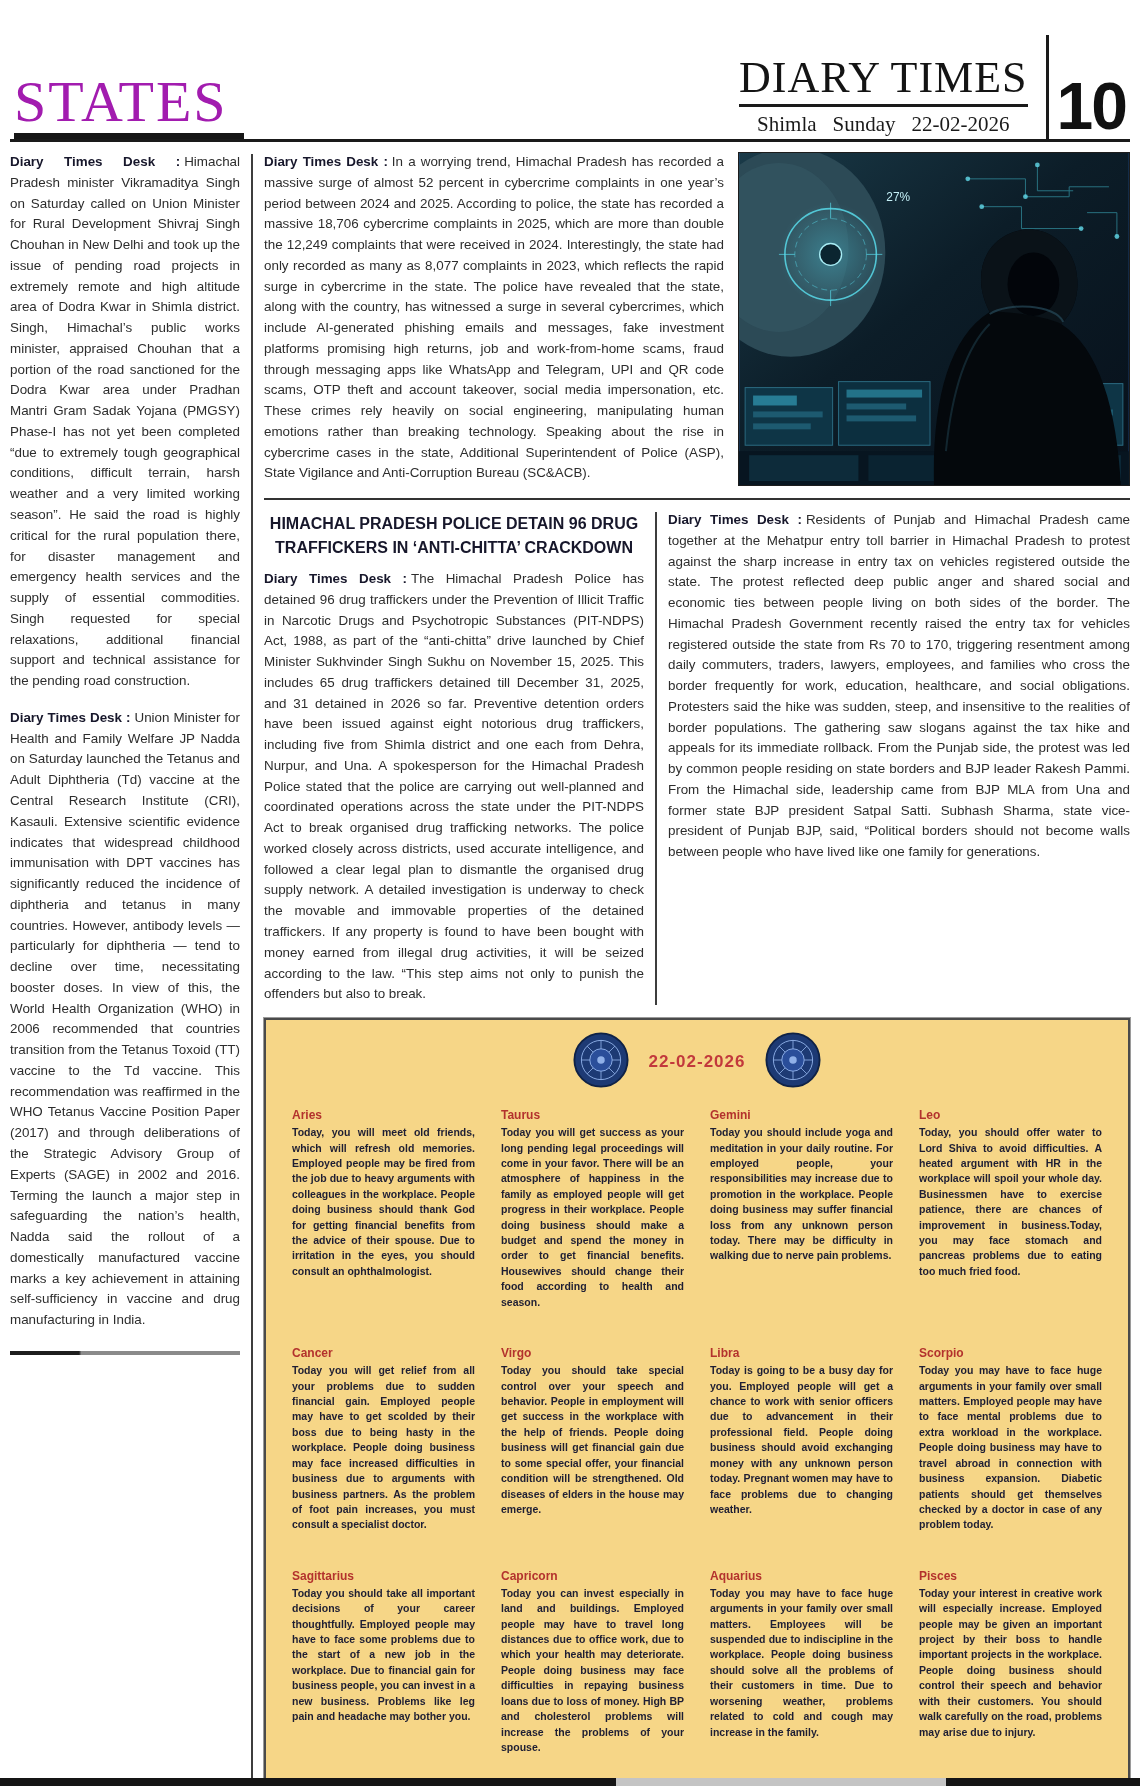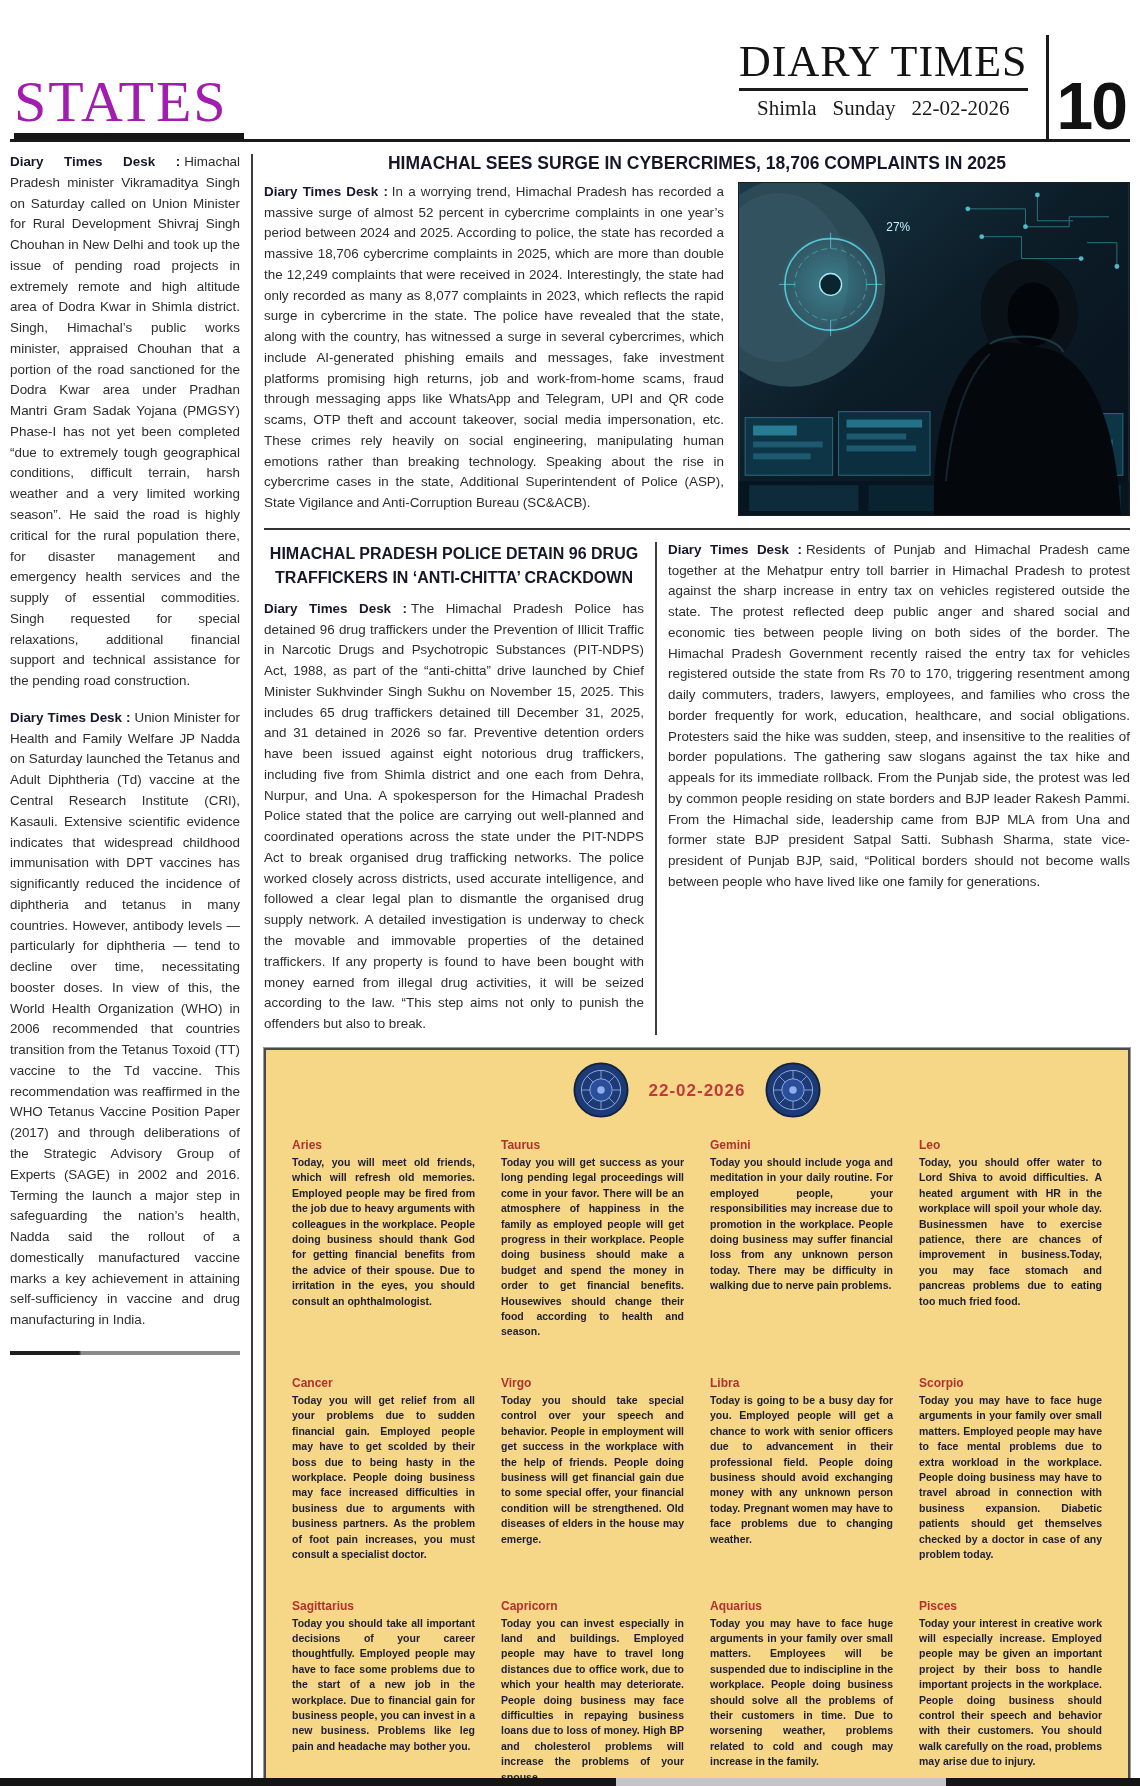--- a/index.html
+++ b/index.html
@@ -4,21 +4,21 @@
 <style>
   * { box-sizing: border-box; margin: 0; padding: 0; }
   body { background: #ffffff; font-family: "Liberation Sans", sans-serif; }
   .page { width: 1140px; height: 1786px; position: relative; background: #fff; padding: 0 10px; overflow: hidden; }
 
   
   .hdr { display: flex; align-items: flex-end; height: 142px; border-bottom: 3px solid #1a1a1a; padding: 6px 4px 0 4px; }
   .states-wrap { width: 230px; flex: none; }
   .states { font-family: "Liberation Serif", "DejaVu Serif", serif; font-size: 58px; letter-spacing: 2px; color: #a21caf; line-height: 0.95; padding-bottom: 4px; border-bottom: 6px solid #161616; font-weight: 500; }
   .hdr-spacer { flex: 1; }
-  .masthead { display: flex; flex-direction: column; align-items: center; margin-right: 10px; padding-bottom: 18px; }
+  .masthead { display: flex; flex-direction: column; align-items: center; margin-right: 10px; padding-bottom: 2px; }
   .masthead-title { font-family: "Liberation Serif", "DejaVu Serif", serif; font-size: 44px; color: #141414; letter-spacing: 1px; line-height: 1.05; }
   .masthead-rule { height: 3px; background: #1a1a1a; width: 100%; margin: 3px 0 5px 0; }
   .masthead-meta { font-family: "Liberation Serif", "DejaVu Serif", serif; font-size: 21px; color: #1a1a1a; display: flex; gap: 16px; }
   .pn-divider { width: 3px; background: #1a1a1a; height: 104px; flex: none; margin: 0 8px; }
   .page-number { font-size: 66px; font-weight: 800; color: #111; line-height: 0.8; padding-bottom: 6px; letter-spacing: -2px; }
 
   
   .content { display: flex; padding-top: 10px; align-items: stretch; }
   .col-left { width: 230px; flex: none; }
   .vdiv { width: 2px; background: #3d3d3d; flex: none; margin: 2px 11px 0 11px; }
@@ -95,21 +95,20 @@
         <p class="body-text"><strong>Diary Times Desk :</strong><span>Union Minister for Health and Family Welfare JP Nadda on Saturday launched the Tetanus and Adult Diphtheria (Td) vaccine at the Central Research Institute (CRI), Kasauli. Extensive scientific evidence indicates that widespread childhood immunisation with DPT vaccines has significantly reduced the incidence of diphtheria and tetanus in many countries. However, antibody levels — particularly for diphtheria — tend to decline over time, necessitating booster doses. In view of this, the World Health Organization (WHO) in 2006 recommended that countries transition from the Tetanus Toxoid (TT) vaccine to the Td vaccine. This recommendation was reaffirmed in the WHO Tetanus Vaccine Position Paper (2017) and through deliberations of the Strategic Advisory Group of Experts (SAGE) in 2002 and 2016. Terming the launch a major step in safeguarding the nation’s health, Nadda said the rollout of a domestically manufactured vaccine marks a key achievement in attaining self-sufficiency in vaccine and drug manufacturing in India.</span></p>
       </article>
       <div class="left-end-rule"></div>
     </div>
 
     <div class="vdiv"></div>
 
     <div class="col-main">
 
       <article>
-        <h2 class="headline cyber-head">HIMACHAL SEES SURGE IN CYBERCRIMES, 18,706 COMPLAINTS IN 2025</h2>
         <div class="cyber-flex">
           <p class="body-text cyber-text"><strong>Diary Times Desk :</strong><span>In a worrying trend, Himachal Pradesh has recorded a massive surge of almost 52 percent in cybercrime complaints in one year’s period between 2024 and 2025. According to police, the state has recorded a massive 18,706 cybercrime complaints in 2025, which are more than double the 12,249 complaints that were received in 2024. Interestingly, the state had only recorded as many as 8,077 complaints in 2023, which reflects the rapid surge in cybercrime in the state. The police have revealed that the state, along with the country, has witnessed a surge in several cybercrimes, which include AI-generated phishing emails and messages, fake investment platforms promising high returns, job and work-from-home scams, fraud through messaging apps like WhatsApp and Telegram, UPI and QR code scams, OTP theft and account takeover, social media impersonation, etc. These crimes rely heavily on social engineering, manipulating human emotions rather than breaking technology. Speaking about the rise in cybercrime cases in the state, Additional Superintendent of Police (ASP), State Vigilance and Anti-Corruption Bureau (SC&amp;ACB).</span></p>
           <div class="cyber-img">
             <svg viewBox="0 0 392 334" xmlns="http://www.w3.org/2000/svg">
               <defs>
                 <linearGradient id="bgGrad" x1="0" y1="0" x2="1" y2="1">
                   <stop offset="0" stop-color="#1a3a48"></stop>
                   <stop offset="0.45" stop-color="#0c1d28"></stop>
                   <stop offset="1" stop-color="#07101a"></stop>
                 </linearGradient>

